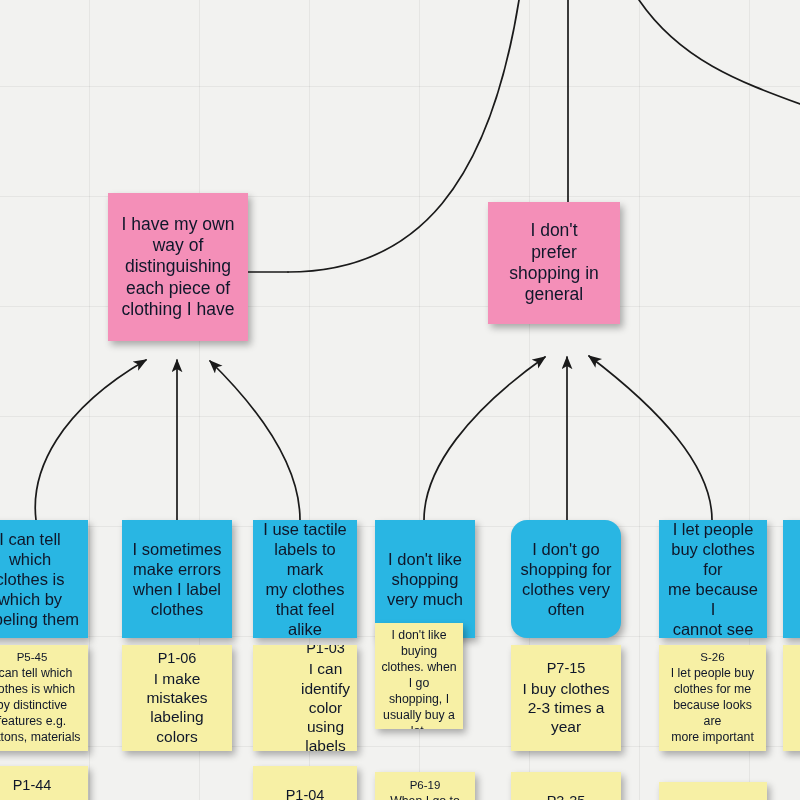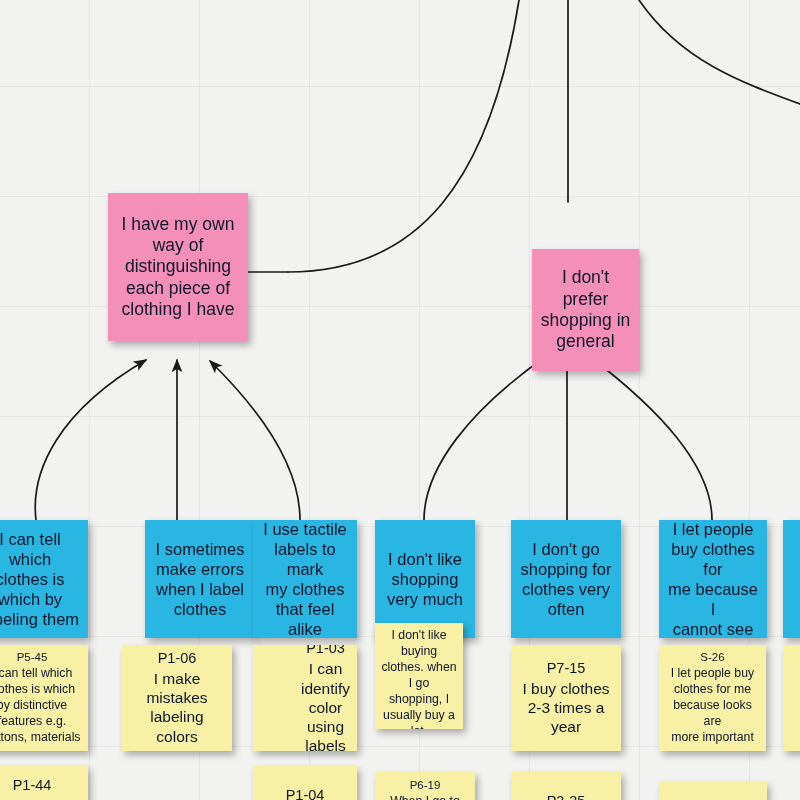--- a/index.html
+++ b/index.html
@@ -100,50 +100,50 @@
   </svg>
 
   <div id="notes-layer">
       <div class="note pink" style="left: 108px; top: 193px; width: 140px; height: 148px;">
         <span class="txt"><span style="white-space: pre-line;">I have my own
 way of
 distinguishing
 each piece of
 clothing I have</span></span>
       </div>
-      <div class="note pink" style="left: 532px; top: 202px; width: 107px; height: 122px; margin-top: 47px;">
+      <div class="note pink" style="left: 488px; top: 202px; width: 132px; height: 122px;">
         <span class="txt"><span style="white-space: pre-line;">I don't
 prefer
 shopping in
 general</span></span>
       </div>
       <div class="note blue" style="left: -28px; top: 520px; width: 116px; height: 118px;">
         <span class="txt"><span style="white-space: pre-line;">I can tell which
 clothes is
 which by
 labeling them</span></span>
       </div>
-      <div class="note blue" style="left: 122px; top: 520px; width: 110px; height: 118px; margin-left: 23px;">
+      <div class="note blue" style="left: 122px; top: 520px; width: 110px; height: 118px;">
         <span class="txt"><span style="white-space: pre-line;">I sometimes
 make errors
 when I label
 clothes</span></span>
       </div>
       <div class="note blue" style="left: 253px; top: 520px; width: 104px; height: 118px;">
         <span class="txt"><span style="white-space: pre-line;">I use tactile
 labels to mark
 my clothes
 that feel alike</span></span>
       </div>
       <div class="note blue" style="left: 375px; top: 520px; width: 100px; height: 118px;">
         <span class="txt"><span style="white-space: pre-line;">I don't like
 shopping
 very much</span></span>
       </div>
-      <div class="note blue" style="left: 511px; top: 520px; width: 110px; height: 118px;">
+      <div class="note blue" style="left: 511px; top: 520px; width: 110px; height: 118px; border-radius: 16px;">
         <span class="txt"><span style="white-space: pre-line;">I don't go
 shopping for
 clothes very
 often</span></span>
       </div>
       <div class="note blue" style="left: 659px; top: 520px; width: 108px; height: 118px;">
         <span class="txt"><span style="white-space: pre-line;">I let people
 buy clothes for
 me because I
 cannot see</span></span>

